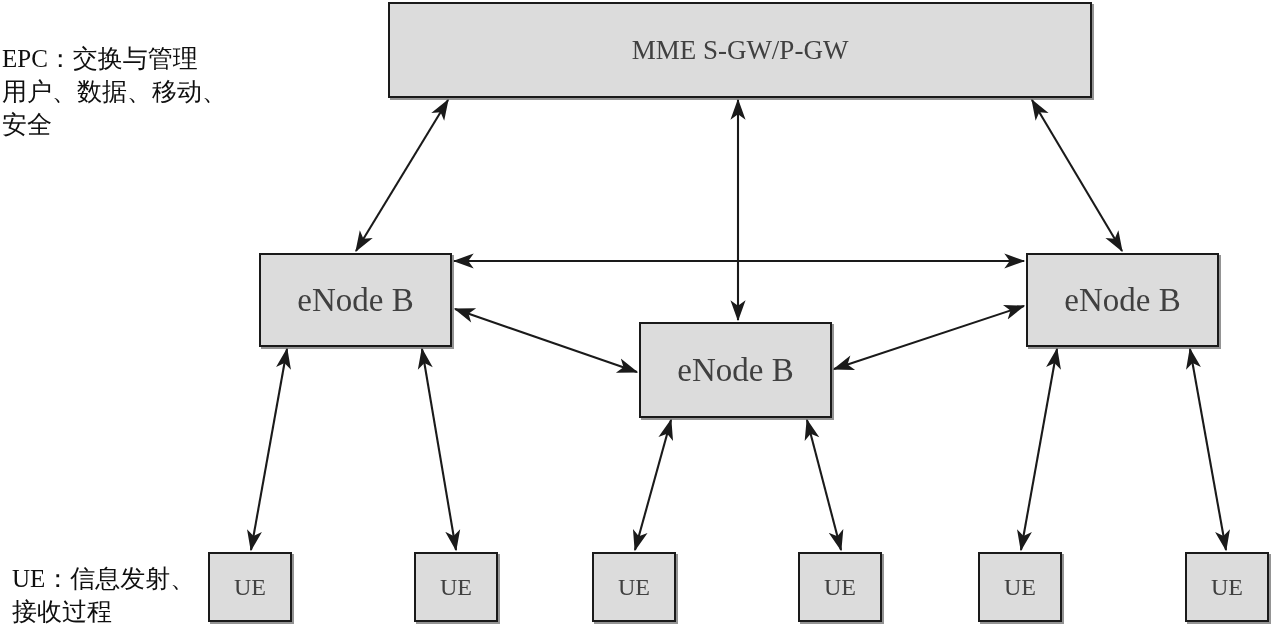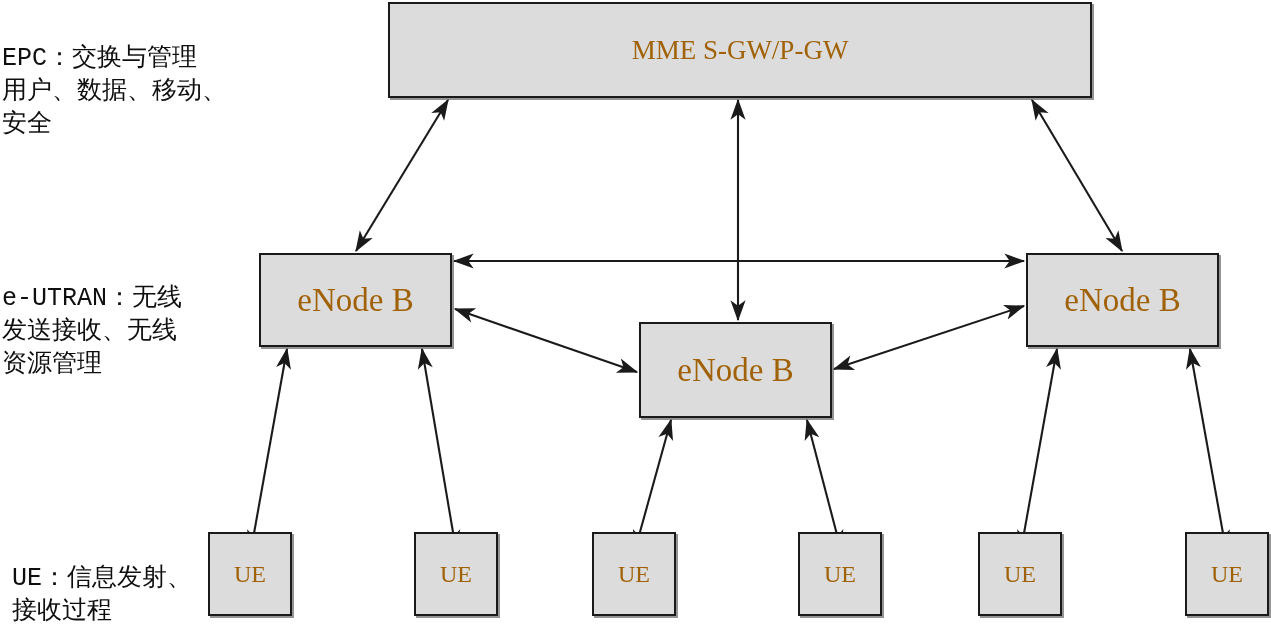--- a/index.html
+++ b/index.html
@@ -29,21 +29,21 @@
   }
   .node {
     position: absolute;
     box-sizing: border-box;
     background: #dcdcdc;
     border: 2px solid #1a1a1a;
     box-shadow: 2px 2px 0 0 rgba(60,60,60,0.55);
     display: flex;
     align-items: center;
     justify-content: center;
-    color: #a16207;
+    color: #404040;
     z-index: 2;
   }
   .node-label {
     font-family: "Liberation Serif", "DejaVu Serif", serif;
     line-height: 1;
     white-space: nowrap;
   }
   #node-mme {
     left: 388px;
     top: 2px;
@@ -67,34 +67,34 @@
   #node-enb-right {
     left: 1026px;
     top: 253px;
     width: 193px;
     height: 94px;
   }
   .enb .node-label { font-size: 33px; }
 
   .ue {
     width: 84px;
-    height: 84px;
-    top: 532px;
+    height: 70px;
+    top: 552px;
   }
   .ue .node-label { font-size: 24px; }
   #node-ue-1 { left: 208px; }
   #node-ue-2 { left: 414px; }
   #node-ue-3 { left: 592px; }
   #node-ue-4 { left: 798px; }
   #node-ue-5 { left: 978px; }
   #node-ue-6 { left: 1185px; }
 
   .side-label {
     position: absolute;
-    font-family: Liberation Mono, monospace;
+    font-family: Liberation Serif, serif;
     font-size: 25px;
     line-height: 1.32;
     color: #0f0f0f;
     z-index: 3;
     white-space: pre-line;
   }
   #label-epc   { left: 2px;  top: 42px;  width: 290px; }
   #label-eutran{ left: 2px;  top: 282px; width: 250px; }
   #label-ue    { left: 12px;  top: 562px; width: 215px; }
 </style>
@@ -163,19 +163,16 @@
   <div class="node ue" id="node-ue-5">
     <span class="node-label">UE</span>
   </div>
   <div class="node ue" id="node-ue-6">
     <span class="node-label">UE</span>
   </div>
 
   <div class="side-label" id="label-epc">EPC：交换与管理
 用户、数据、移动、
 安全</div>
-  <div class="side-label" id="label-eutran">e-UTRAN：无线
-发送接收、无线
-资源管理</div>
   <div class="side-label" id="label-ue">UE：信息发射、
 接收过程</div>
 
 </div>
 
 </body></html>

